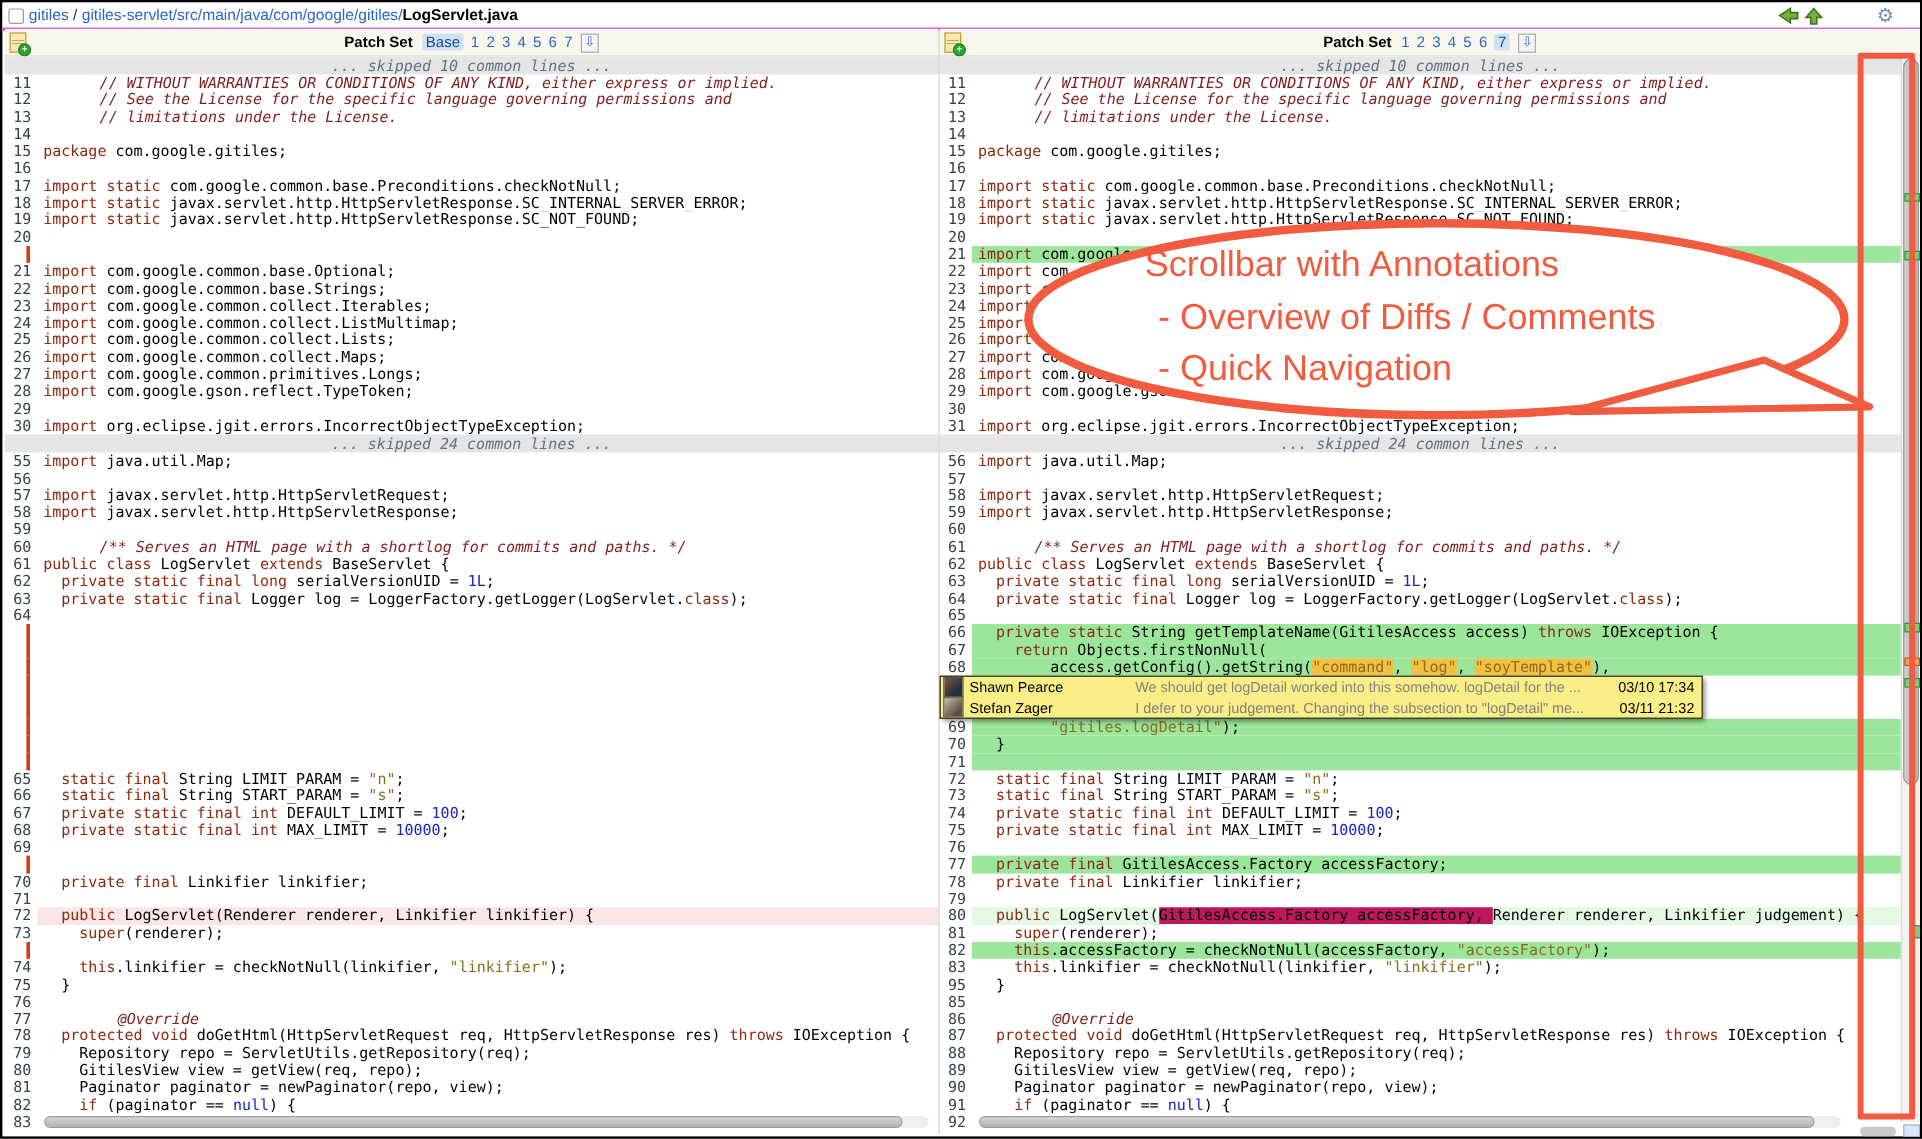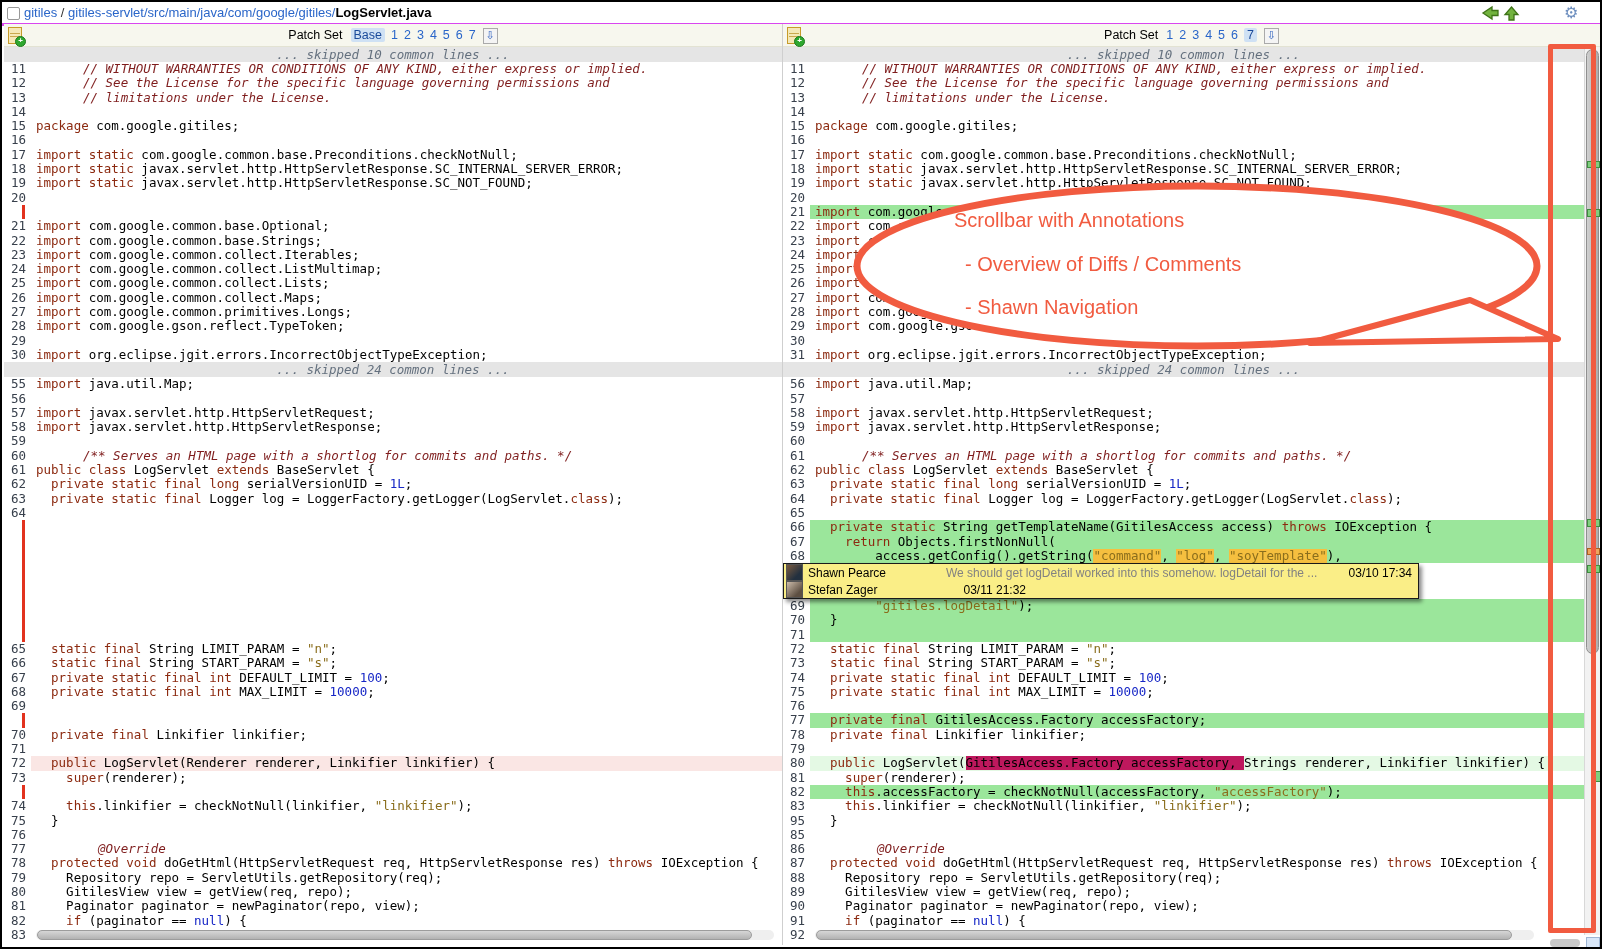--- a/index.html
+++ b/index.html
@@ -12,21 +12,21 @@
   .cb{position:absolute;left:5px;top:5px;width:11px;height:11px;border:1px solid #999;border-radius:2px;background:#fff;}
   .crumb{position:absolute;left:22px;top:3px;font-size:13px;white-space:nowrap;color:#333;}
   .crumb .bl{color:#2A66C9;}
   .crumb .file{color:#000;font-weight:bold;}
   .gear{position:absolute;left:1562px;top:1px;font-size:16px;color:#6E8FBF;cursor:pointer;}
   .navarr{position:absolute;top:3px;cursor:pointer;}
 
   
   .phead{position:absolute;top:22px;height:23px;background:#F7F7EE;border-bottom:1px solid #E3E3D3;box-sizing:border-box;}
   .phead .ctr{text-align:center;font-size:12.5px;line-height:22px;color:#000;white-space:nowrap;}
-  .pslabel{font-weight:normal;margin-right:5px;}
+  .pslabel{font-weight:bold;margin-right:5px;}
   .pslink{color:#2A66C9;margin:0 3px;cursor:pointer;text-decoration:none;}
   .pslink.sel{background:#CFE1F4;color:#1A4A9A;padding:0 3px;border-radius:2px;}
   .fic{position:absolute;left:4px;top:3px;width:12px;height:15px;background:#F5E9B8;border:1px solid #C79B2A;}
   .fic i{position:absolute;left:1px;top:3px;right:1px;height:8px;
          background:repeating-linear-gradient(#0000 0 2px,#C9A94F 2px 3px);}
   .fic b{position:absolute;right:-5px;bottom:-4px;width:9px;height:9px;background:#2FA82F;border:1px solid #1E7A1E;
          border-radius:50%;color:#fff;font-size:8px;line-height:8px;text-align:center;font-weight:bold;}
   .dl{display:inline-block;width:13px;height:14px;border:1px solid #AAA;background:#F4F4F4;vertical-align:middle;
       margin-left:4px;text-align:center;line-height:12px;font-size:11px;color:#3465C0;cursor:pointer;}
 
@@ -80,21 +80,21 @@
   .mark.green{background:#7FCE7F;border:1px solid #3E8E3E;}
   .mark.orange{background:#EDA55F;border:1px solid #B06020;}
   .mark.smallg{left:1590px;width:7px;background:#7FCE7F;border:1px solid #3E8E3E;}
   .corner{position:absolute;left:1584px;top:935px;width:14px;height:11px;background:#D9E7F8;border:1px solid #9FB6D4;box-sizing:border-box;}
   .bsliver{position:absolute;left:1548px;top:937px;width:30px;height:8px;background:#C9C9C9;border-radius:4px;}
 
   
   .redrect{position:absolute;left:1546px;top:42px;width:48px;height:889px;border:5px solid #F15B40;
            box-sizing:border-box;z-index:35;border-radius:2px;pointer-events:none;}
   .bubsvg{position:absolute;left:820px;top:178px;z-index:50;pointer-events:none;}
-  .bubtxt{position:absolute;left:952px;top:197px;z-index:51;color:#F15B40;font-size:20px;line-height:43.5px;
+  .bubtxt{position:absolute;left:952px;top:197px;z-index:51;color:#F15B40;font-size:30px;line-height:43.5px;
           white-space:nowrap;pointer-events:none;}
   .bubtxt .indent{margin-left:11px;}
 </style>
 </head>
 <body>
 
 <div class="frame">
 
   <div class="topbar">
     <span class="cb"></span>
@@ -492,20 +492,21 @@
           <div class="cbox">
             <div class="crow">
               <span class="av a0"></span>
               <span class="cname">Shawn Pearce</span>
               <span class="cmsg">We should get logDetail worked into this somehow. logDetail for the ...</span>
               <span class="ctime">03/10 17:34</span>
             </div>
             <div class="crow">
               <span class="av a1"></span>
               <span class="cname">Stefan Zager</span>
+              <span class="cmsg">I defer to your judgement. Changing the subsection to "logDetail" me...</span>
               <span class="ctime">03/11 21:32</span>
             </div>
           </div>
         </div>
       </div>
       <div class="row">
         <div class="cl">
           <div class="g"></div>
           <div class="cd"></div>
           <div class="tick"></div>
@@ -618,21 +619,21 @@
           <div class="cd"></div>
         </div>
       </div>
       <div class="row">
         <div class="cl">
           <div class="g">72</div>
           <div class="cd del">  <span class="kwd">public</span> LogServlet(Renderer renderer, Linkifier linkifier) {</div>
         </div>
         <div class="cr">
           <div class="g">80</div>
-          <div class="cd elight"><span>  <span class="kwd">public</span> LogServlet(</span><span class="ins">GitilesAccess.Factory accessFactory, </span><span>Strings renderer, Linkifier linkifier) {</span></div>
+          <div class="cd elight"><span>  <span class="kwd">public</span> LogServlet(</span><span class="ins">GitilesAccess.Factory accessFactory, </span><span>Renderer renderer, Linkifier judgement) {</span></div>
         </div>
       </div>
       <div class="row">
         <div class="cl">
           <div class="g">73</div>
           <div class="cd">    <span class="kwd">super</span>(renderer);</div>
         </div>
         <div class="cr">
           <div class="g">81</div>
           <div class="cd">    <span class="kwd">super</span>(renderer);</div>
@@ -768,16 +769,16 @@
 
   <div class="redrect"></div>
 
   <svg class="bubsvg" width="782" height="200">
     <ellipse cx="375" cy="86" rx="340" ry="80" fill="#ffffff" stroke="#F15B40" stroke-width="7"></ellipse>
     <path d="M 648 120 L 736 159 L 488 163 Z" fill="#ffffff" stroke="#F15B40" stroke-width="6" stroke-linejoin="round"></path>
   </svg>
   <div class="bubtxt" id="bubtxt">
       <div>Scrollbar with Annotations</div>
       <div class="indent">- Overview of Diffs / Comments</div>
-      <div class="indent">- Shawn Navigation</div>
+      <div class="indent">- Quick Navigation</div>
     </div>
 
 </div>
 
 </body></html>

